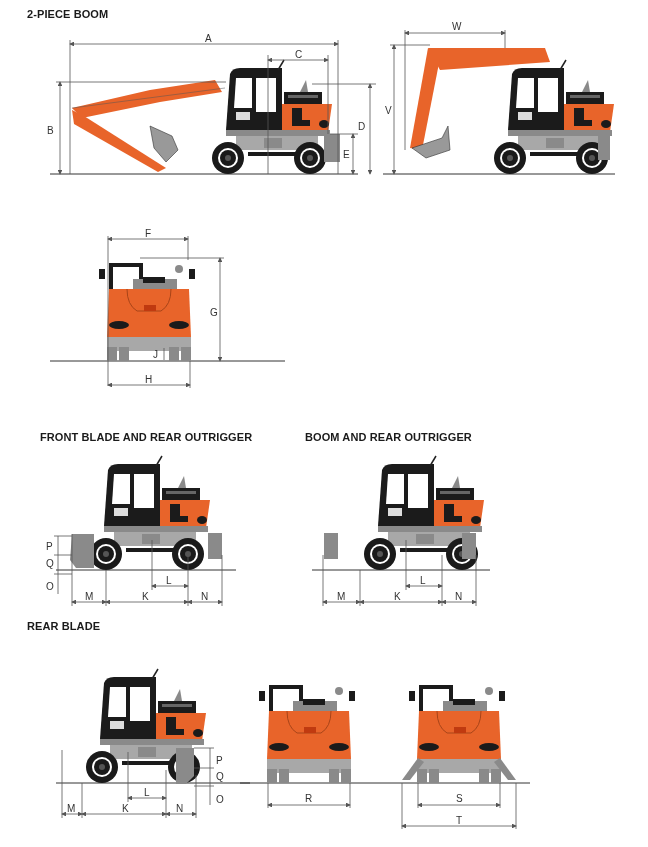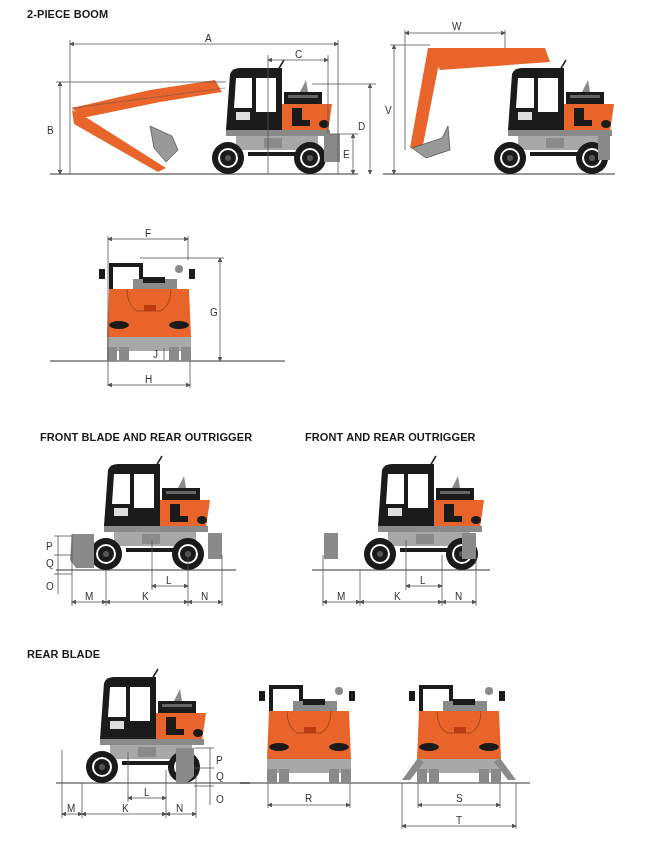--- a/index.html
+++ b/index.html
@@ -14,22 +14,22 @@
   .grey { fill:#8a8a8a; }
   .lgrey { fill:#a8a8a8; }
   .tire { fill:#1a1a1a; }
   .rim { fill:#555; }
 </style>
 </head>
 <body>
 
 <div class="heading" style="left:27px; top:8px;">2-PIECE BOOM</div>
 <div class="heading" style="left:40px; top:431px;">FRONT BLADE AND REAR OUTRIGGER</div>
-<div class="heading" style="left:305px; top:431px;">FRONT AND REAR OUTRIGGER</div>
-<div class="heading" style="left:27px; top:648px;">REAR BLADE</div>
+<div class="heading" style="left:305px; top:431px;">BOOM AND REAR OUTRIGGER</div>
+<div class="heading" style="left:27px; top:620px;">REAR BLADE</div>
 
 <svg width="648" height="847" viewBox="0 0 648 847">
   <defs>
     <marker id="ar" markerWidth="6" markerHeight="6" refX="5" refY="3" orient="auto">
         <path d="M0,0 L6,3 L0,6 z" fill="#555"></path>
       </marker>
     <marker id="al" markerWidth="6" markerHeight="6" refX="1" refY="3" orient="auto">
         <path d="M6,0 L0,3 L6,6 z" fill="#555"></path>
       </marker>
 

